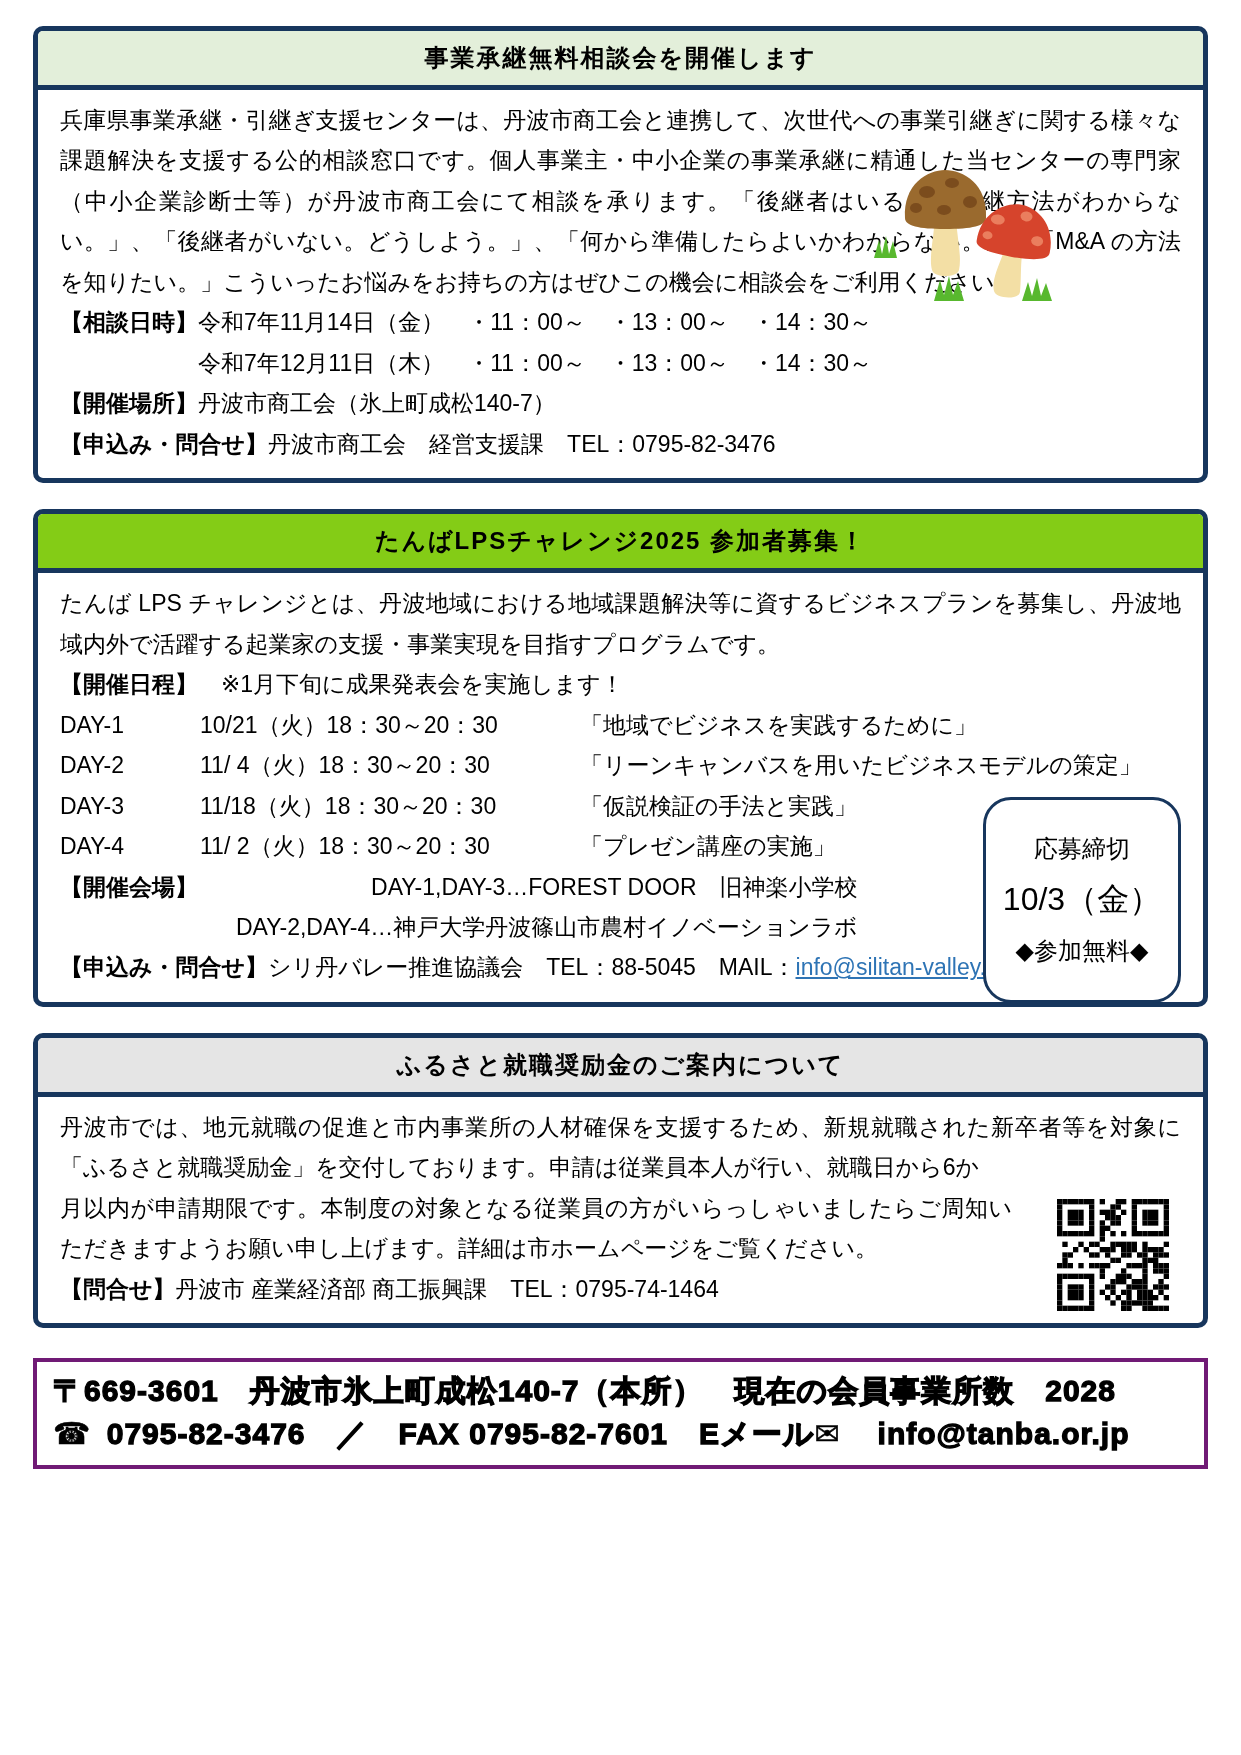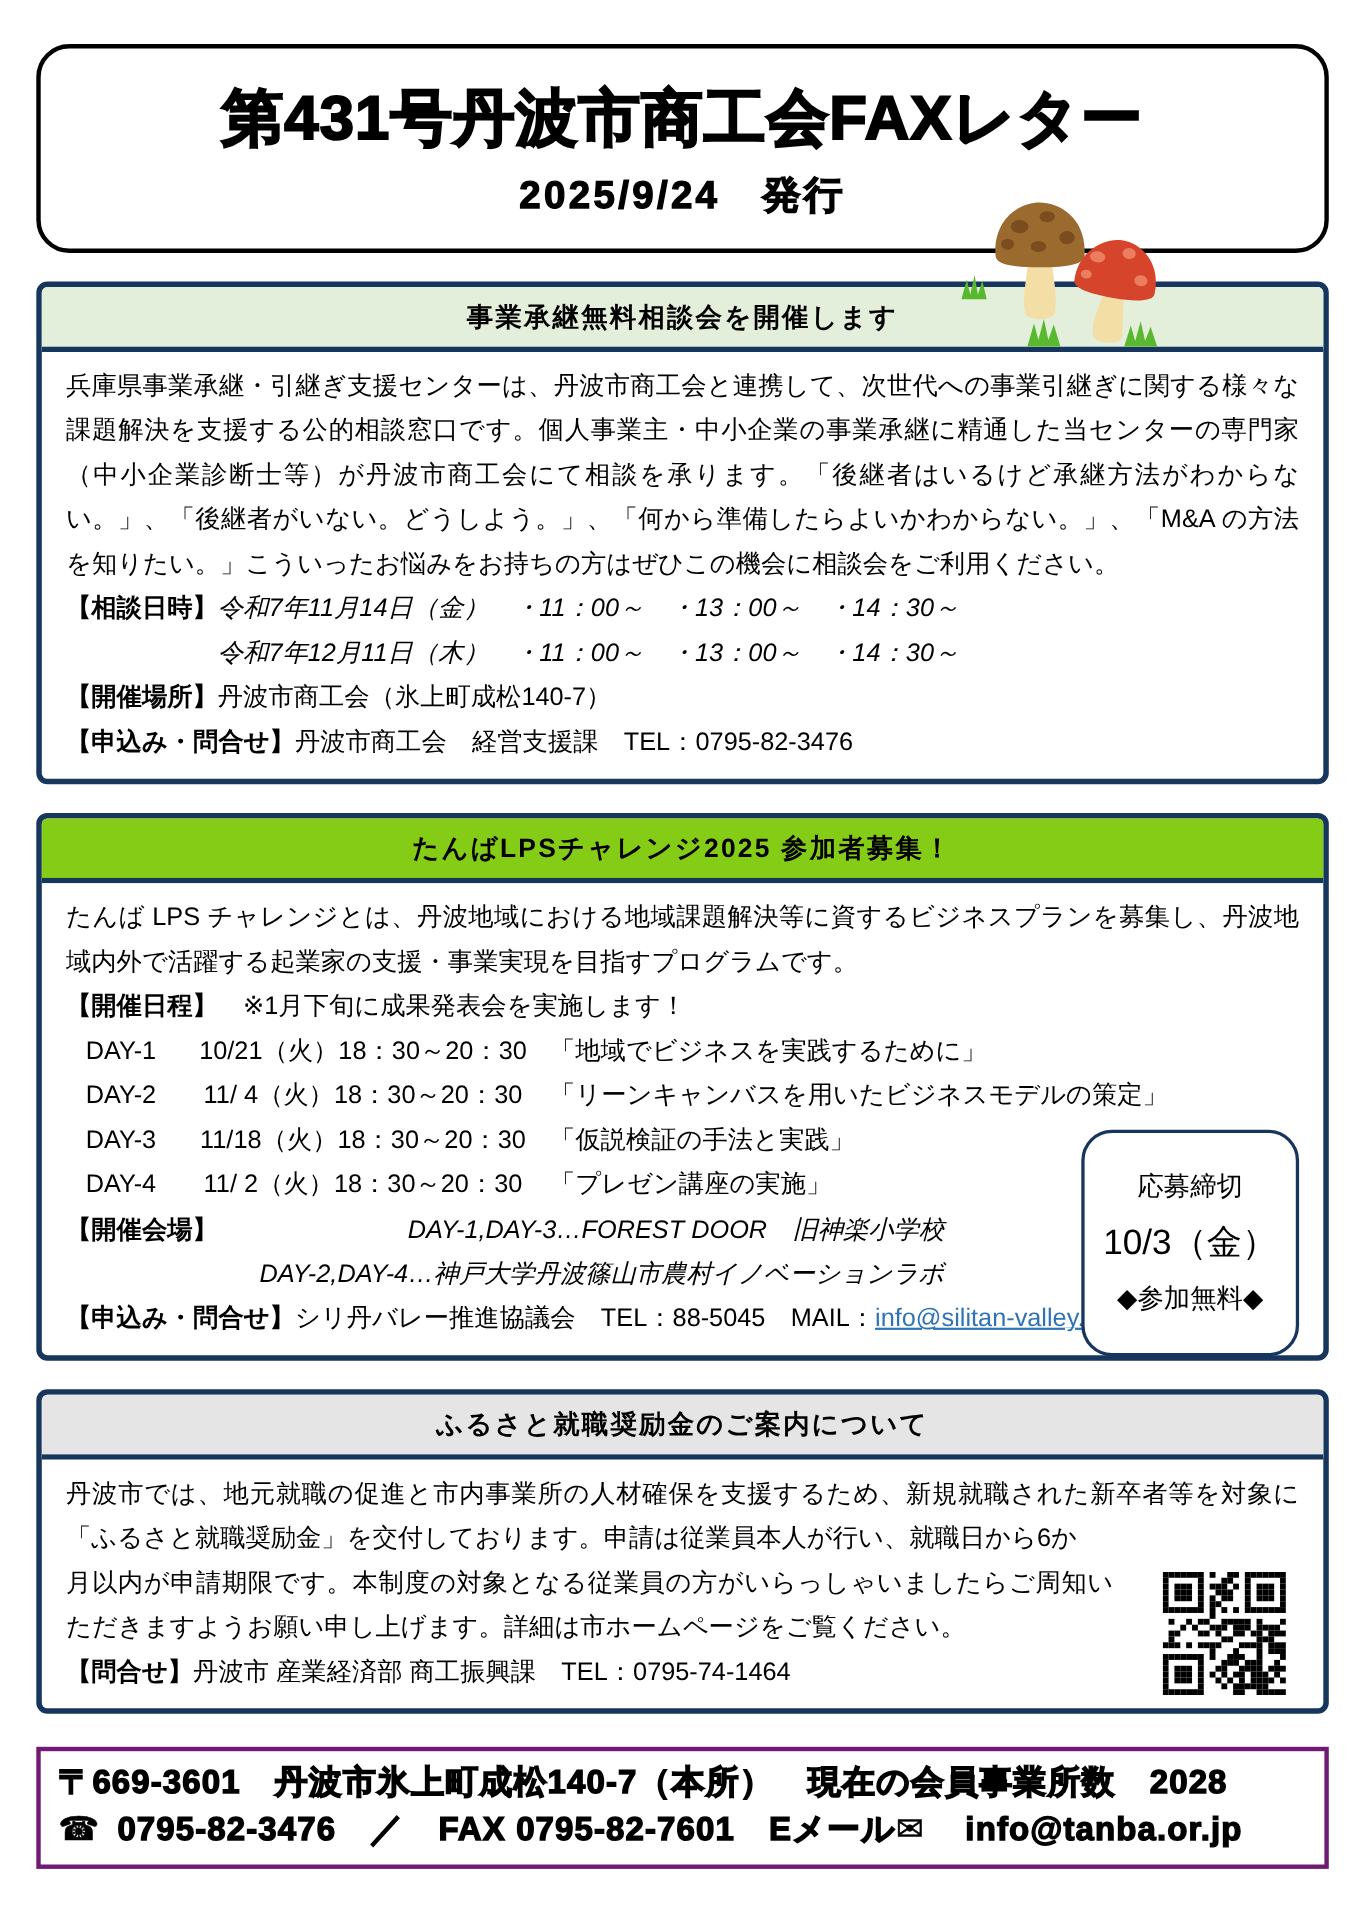--- a/index.html
+++ b/index.html
@@ -40,25 +40,25 @@
   }
   .bg-green { background:#e3efda; }
   .bg-cream { background:#84cc16; }
   .bg-blue  { background:#e5e5e5; }
   .section-body {
     padding:10px 22px 14px; font-size:23px; line-height:1.76;
     text-align:justify; position:relative;
   }
   .label { font-weight:bold; white-space:pre; flex-shrink:0; }
   .info-row { display:flex; align-items:flex-start; white-space:pre; text-align:right; }
-  .stack { display:flex; flex-direction:column;font-style:italic; }
+  .stack { display:flex; flex-direction:column; }
   .indent2 { padding-left:38px; }
 
   
-  .day-row { display:flex; white-space:pre; text-align:center; }
+  .day-row { display:flex; white-space:pre; text-align:left;gap:40px; }
   .day-name { width:100px; }
   .day-datetime { width:340px; }
   .deadline-box {
     position:absolute; right:22px; top:224px; width:198px;
     border:3px solid #17365d; border-radius:28px; background:#fff;
     text-align:center; padding:31px 6px; line-height:1.5; z-index:2;
   }
   .deadline-box .dl1 { font-size:24px; }
   .deadline-box .dl2 { font-size:32px; margin-top:8px; }
   .deadline-box .dl3 { font-size:24px; margin-top:10px; }
@@ -79,24 +79,20 @@
     font-size:30px; line-height:1.42; letter-spacing:1px;
   }
   .footer-line { white-space:pre; display:flex; align-items:center; }
   .f-icon { font-weight:900; margin-right:6px; -webkit-text-stroke:0.5px #000; }
 </style>
 </head>
 <body>
 
 <div class="page">
 
-  <div class="masthead">
-    <div class="title">第431号丹波市商工会FAXレター</div>
-    <div class="issue-date">2025/9/24　発行</div>
-  </div>
 
   <svg class="mushrooms" viewBox="0 0 220 140" xmlns="http://www.w3.org/2000/svg">
 
     <path fill="#58b82e" d="M2,94 L7,76 L10,90 L14,72 L17,90 L21,77 L25,94 Z"></path>
 
     <g transform="translate(30,2)">
       <path fill="#f3dfa5" d="M33,52 C31,76 27,93 30,104 C32,112 55,112 57,104 C60,90 55,72 54,52 Z"></path>
       <path fill="#9a6a2e" d="M3,52 C1,18 26,4 43,4 C61,4 86,18 84,52 C84,60 70,63 43,63 C17,63 3,60 3,52 Z"></path>
       <ellipse fill="#7b4c1d" cx="25" cy="26" rx="8" ry="6"></ellipse>
       <ellipse fill="#7b4c1d" cx="50" cy="17" rx="7" ry="5"></ellipse>

